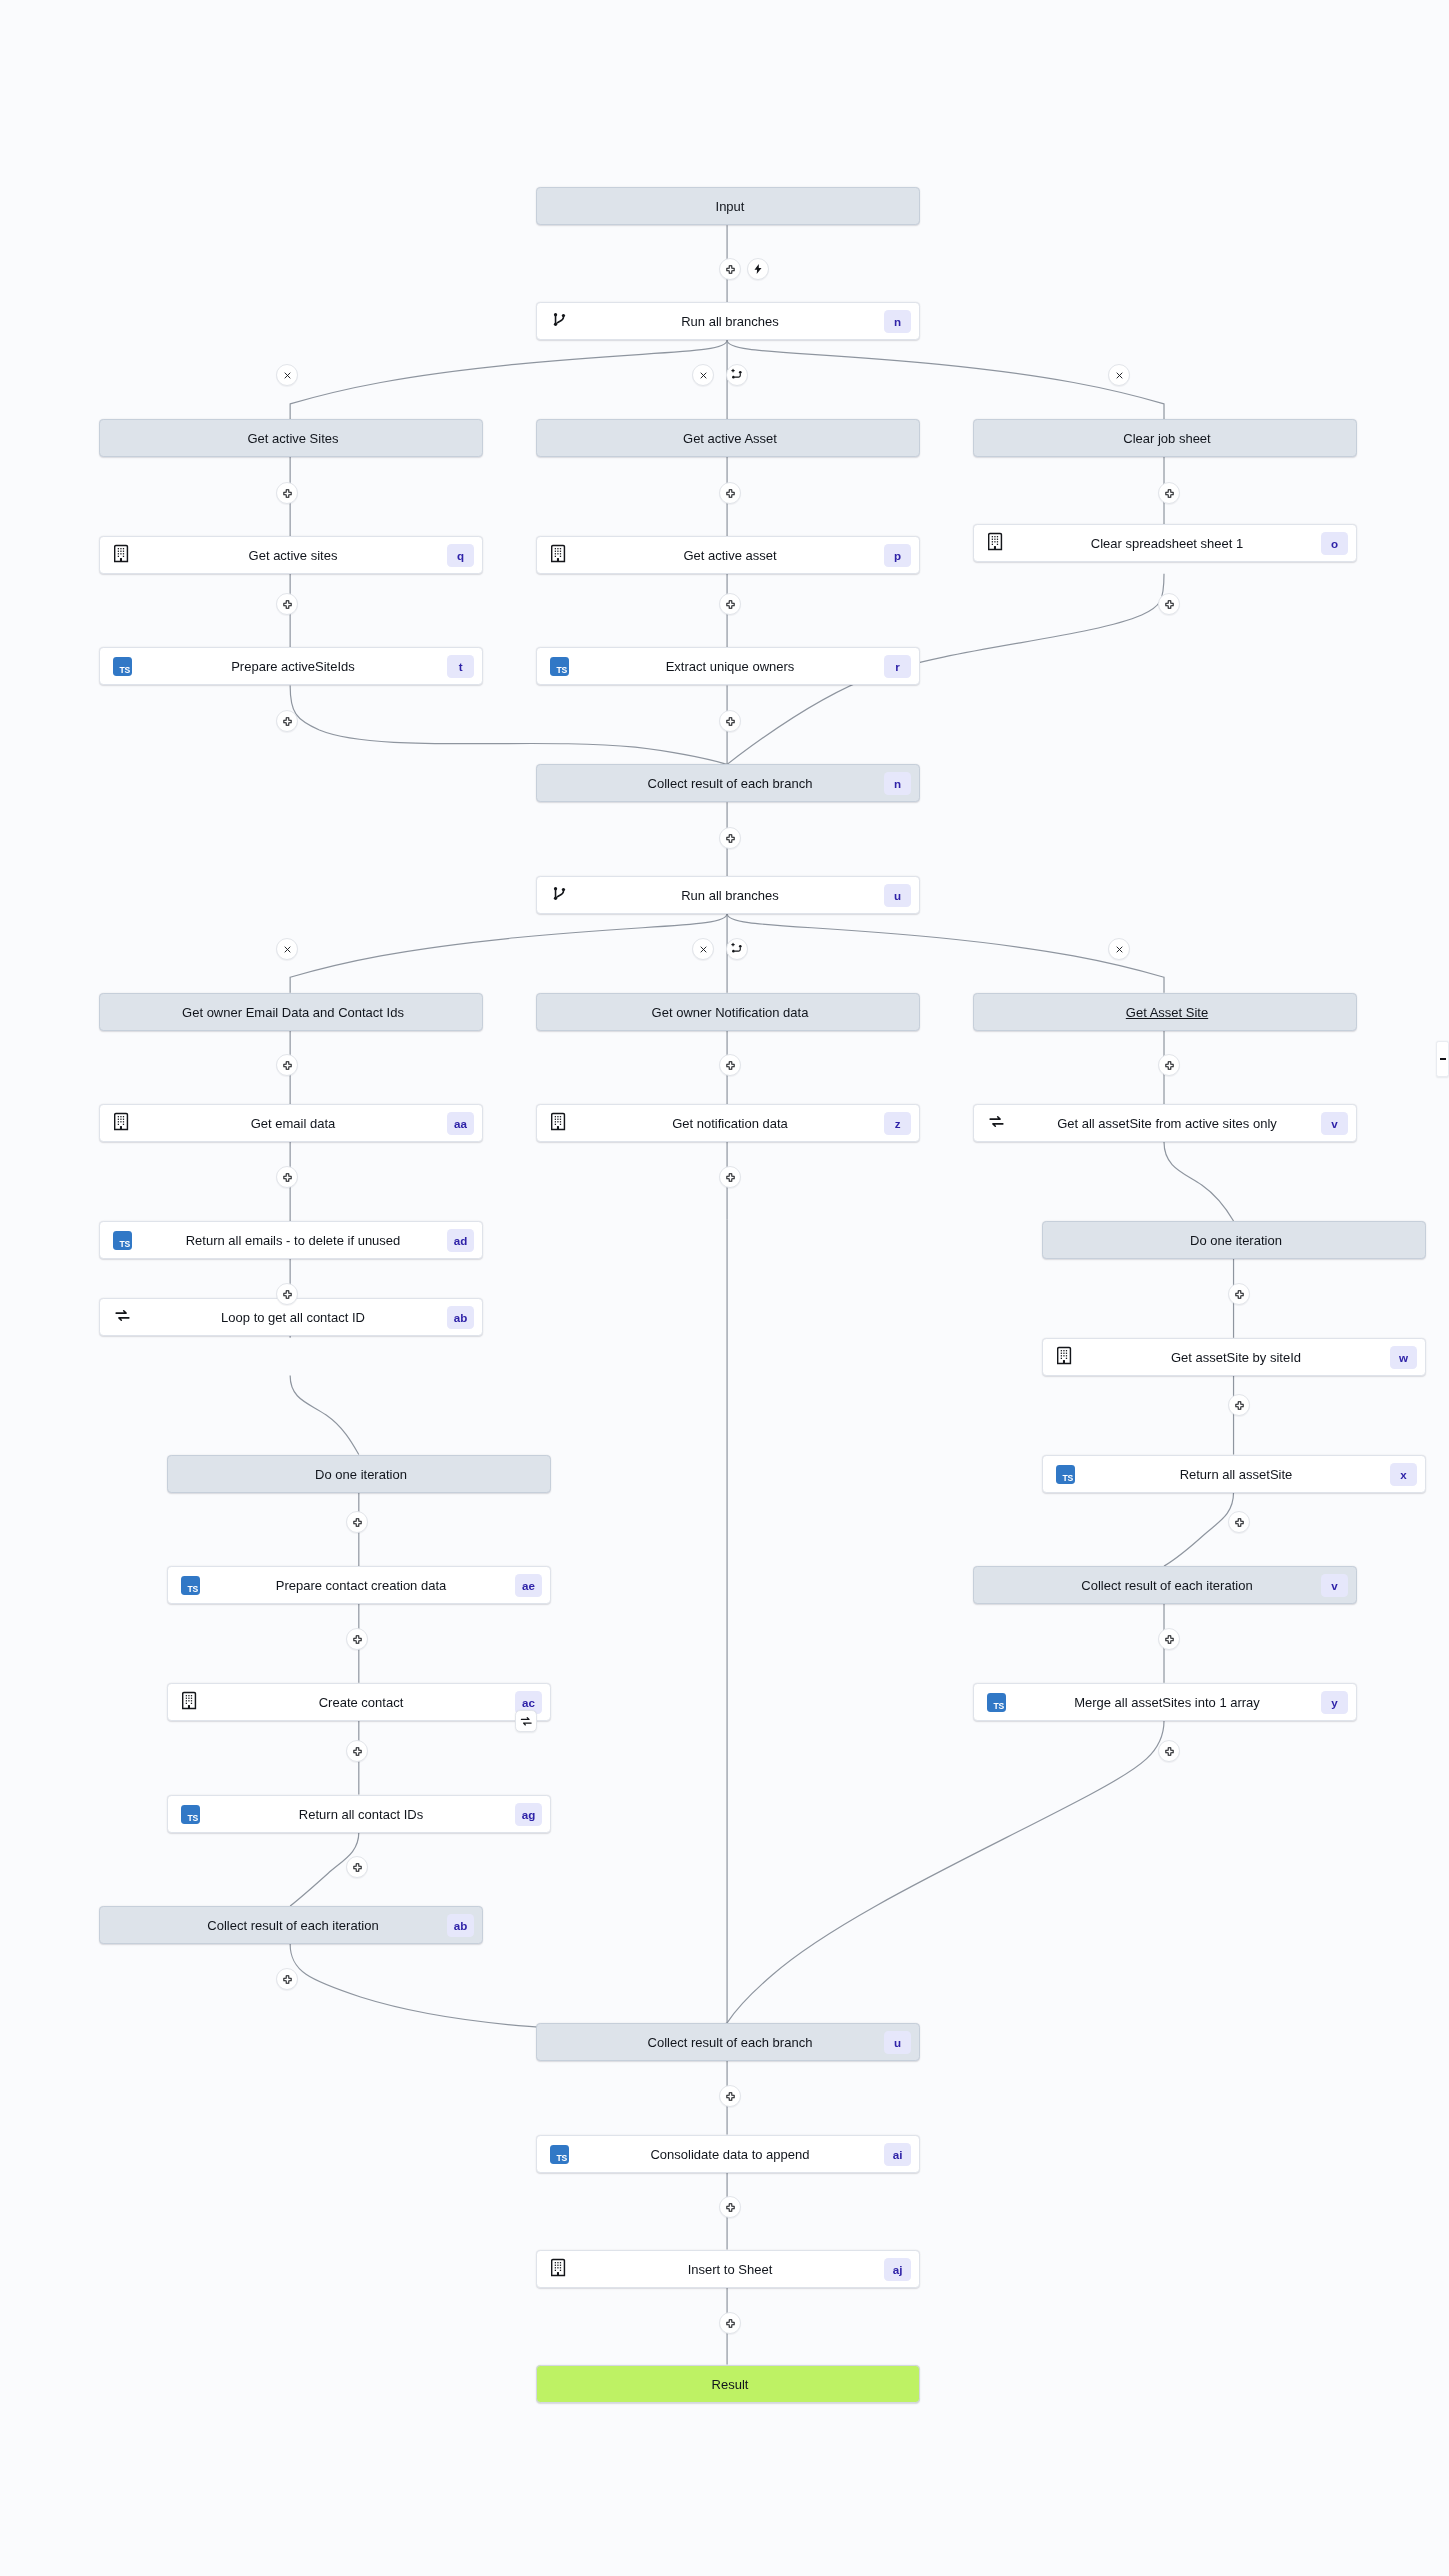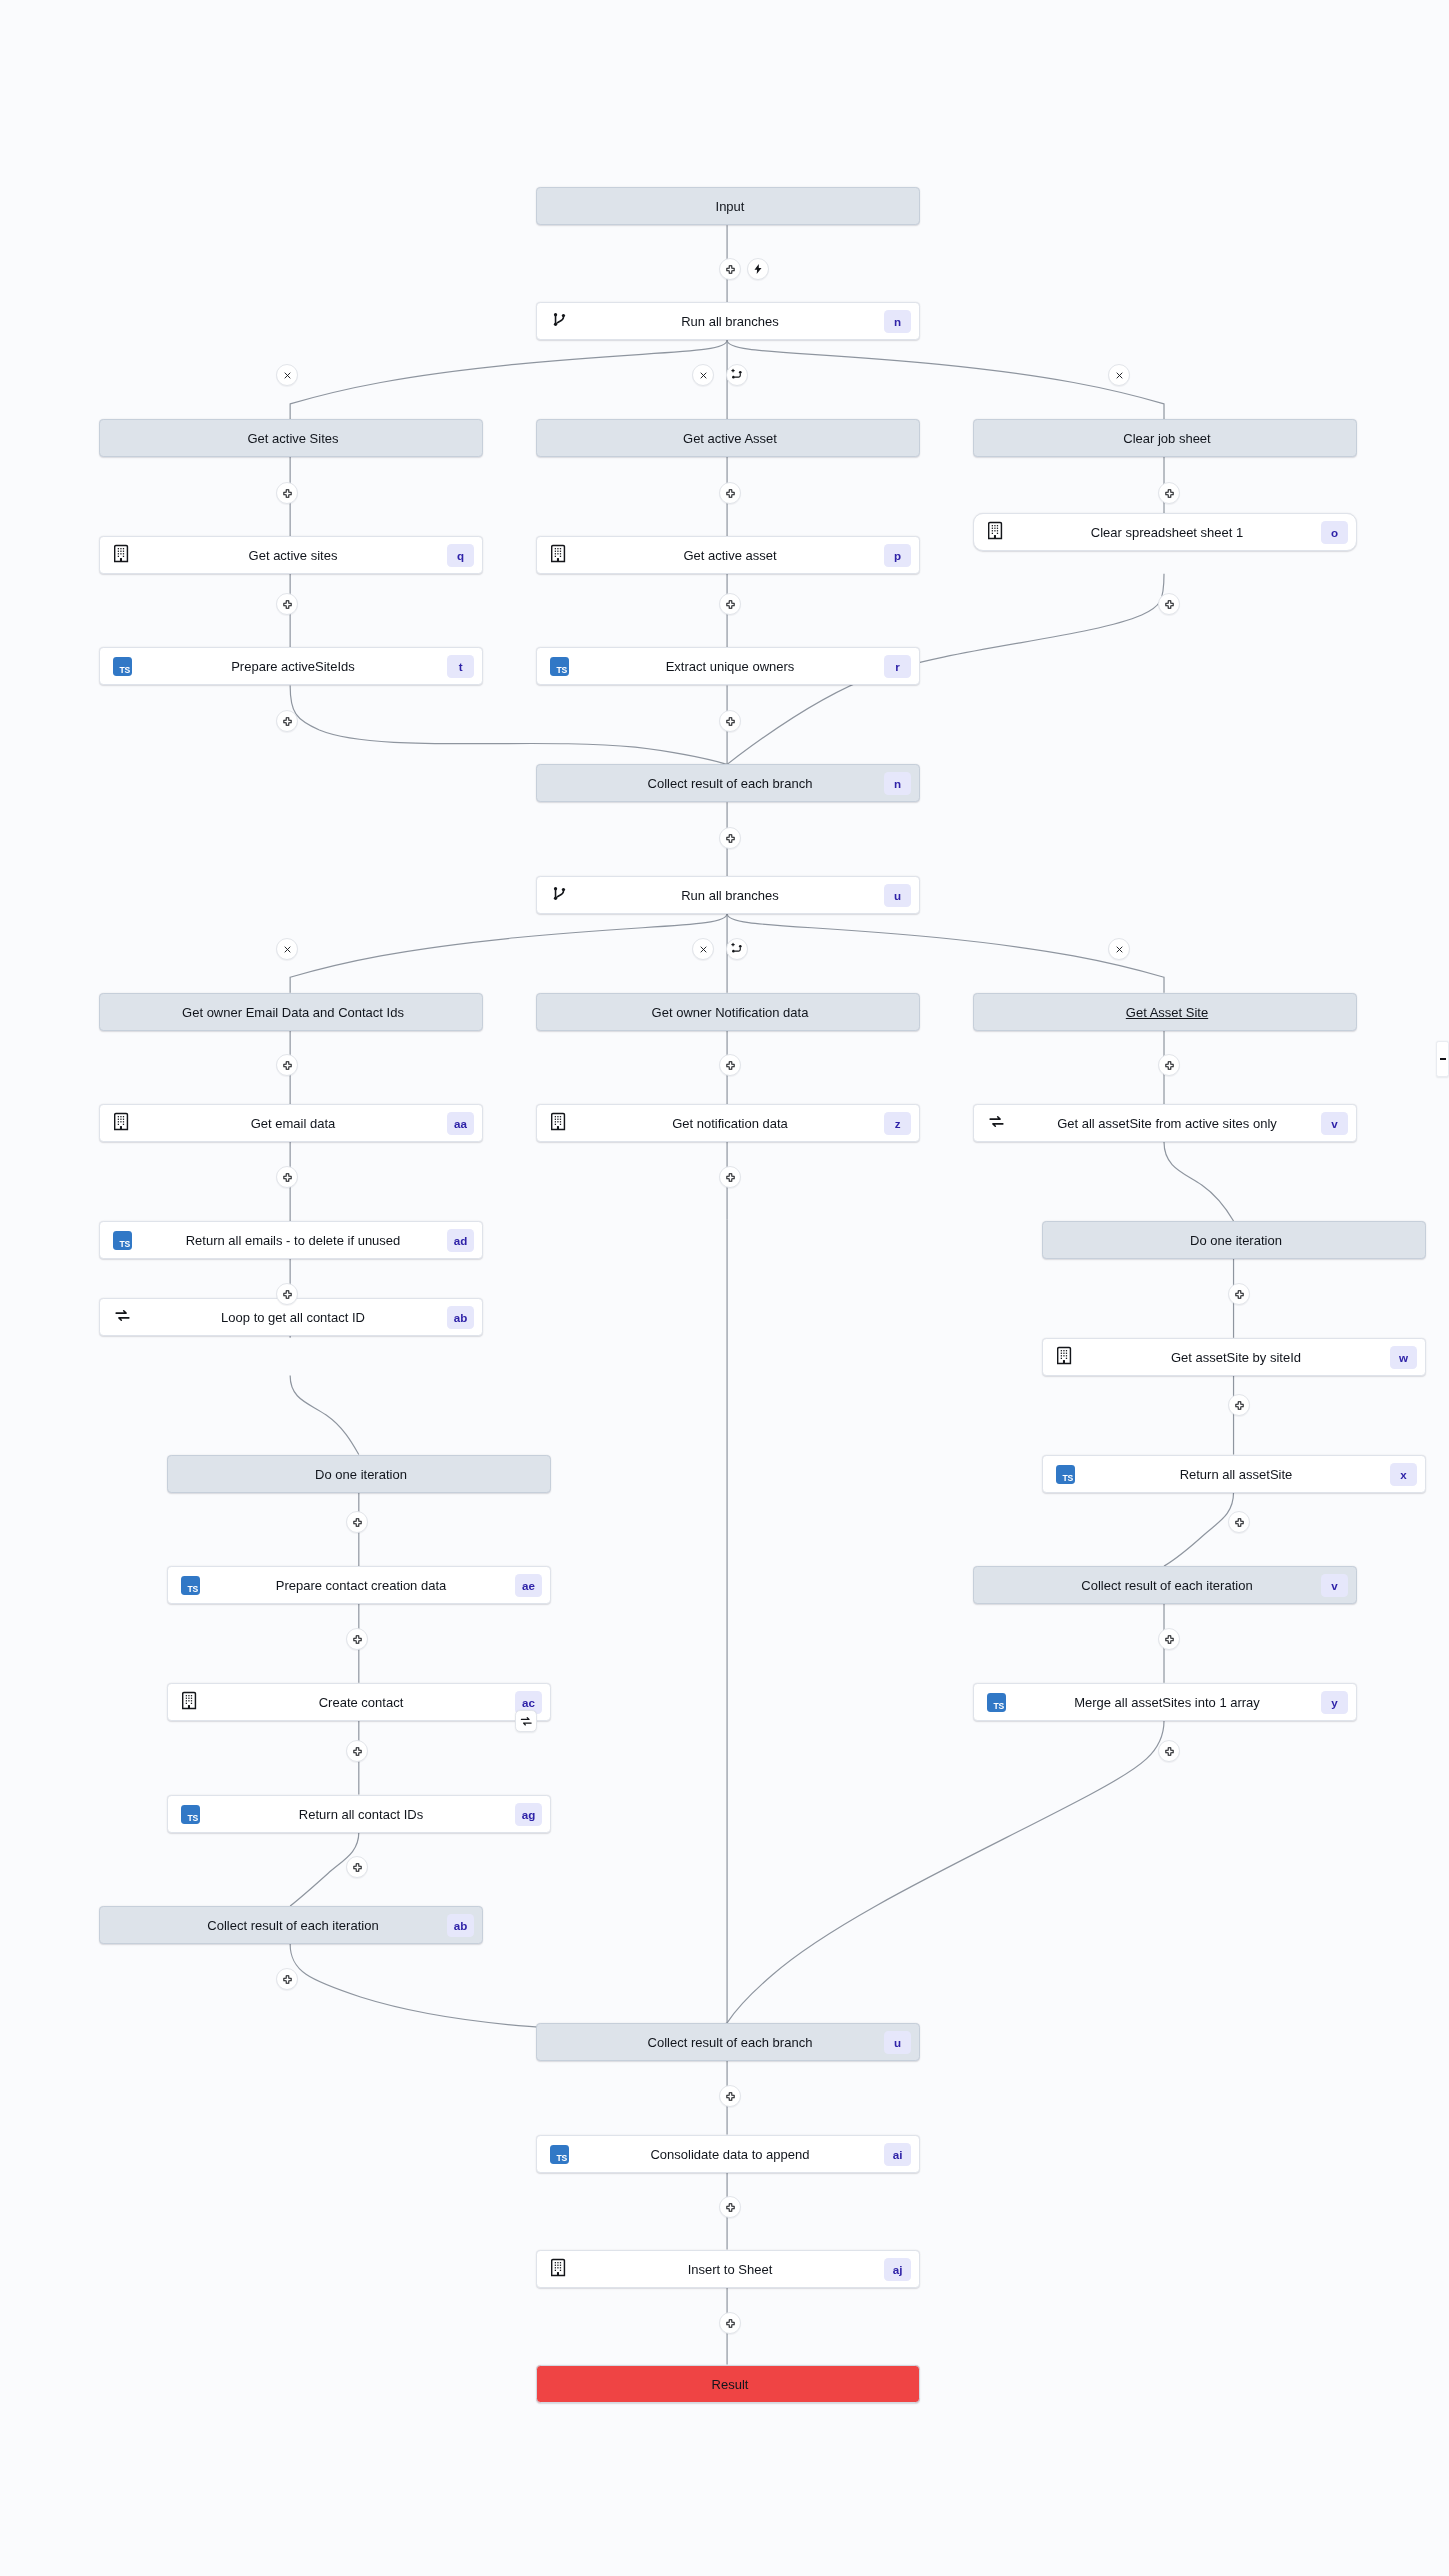--- a/index.html
+++ b/index.html
@@ -33,21 +33,21 @@
   }
   .node.step {
     background: #ffffff;
     border: 0.9px solid #dfe3ea;
   }
   .node.group {
     background: #dde3ea;
     border: 0.9px solid #c6cfda;
   }
   .node.plain {
-    background: #ef4444;
+    background: #bef264;
     border: 0.9px solid #d3d8e0;
   }
   .node .n-icon {
     width: 34px;
     min-width: 34px;
     display: flex;
     align-items: flex-end;
     justify-content: center;
     margin-left: 5.2px;
   }
@@ -276,21 +276,21 @@
                 <rect x="10.4" y="10.6" width="1.5" height="1.5"></rect>
                 <rect x="4.4" y="13.6" width="1.5" height="1.5"></rect>
                 <rect x="10.4" y="13.6" width="1.5" height="1.5"></rect>
                 <rect x="7.0" y="16.4" width="2.4" height="4.2"></rect>
               </g>
             </svg></span>
         </span>
         <span class="n-label">Get active asset</span>
         <span class="n-badge">p</span>
       </div>
-      <div class="node step" style="left: 973px; top: 513px; width: 384px; border-radius: 10px;">
+      <div class="node step" style="left: 973px; top: 524px; width: 384px;">
         <span class="n-icon">
           <span class="ico"><svg width="17" height="19" viewBox="0 0 20 22" fill="none">
               <path d="M2.2 1.6 h12.2 a1.4 1.4 0 0 1 1.4 1.4 v17.4 h-15 v-17.4 a1.4 1.4 0 0 1 1.4 -1.4 z" stroke="#14161a" stroke-width="1.7" fill="#ffffff"></path>
               <g fill="#14161a">
                 <rect x="4.4" y="4.6" width="1.5" height="1.5"></rect>
                 <rect x="7.4" y="4.6" width="1.5" height="1.5"></rect>
                 <rect x="10.4" y="4.6" width="1.5" height="1.5"></rect>
                 <rect x="4.4" y="7.6" width="1.5" height="1.5"></rect>
                 <rect x="7.4" y="7.6" width="1.5" height="1.5"></rect>
                 <rect x="10.4" y="7.6" width="1.5" height="1.5"></rect>

